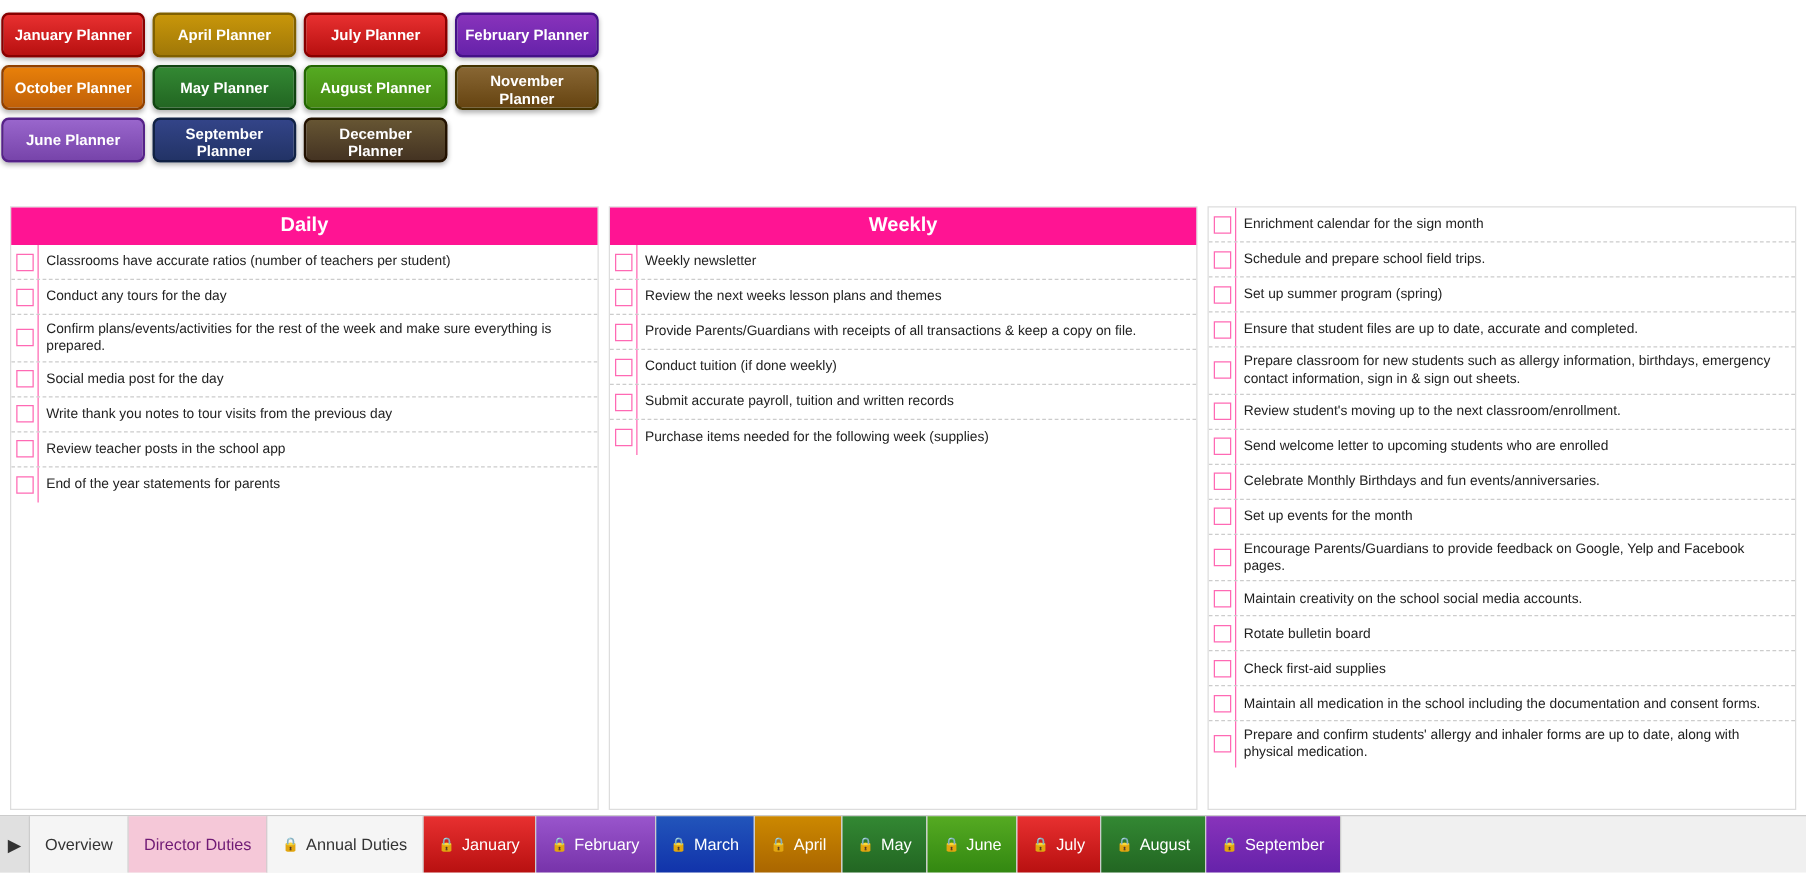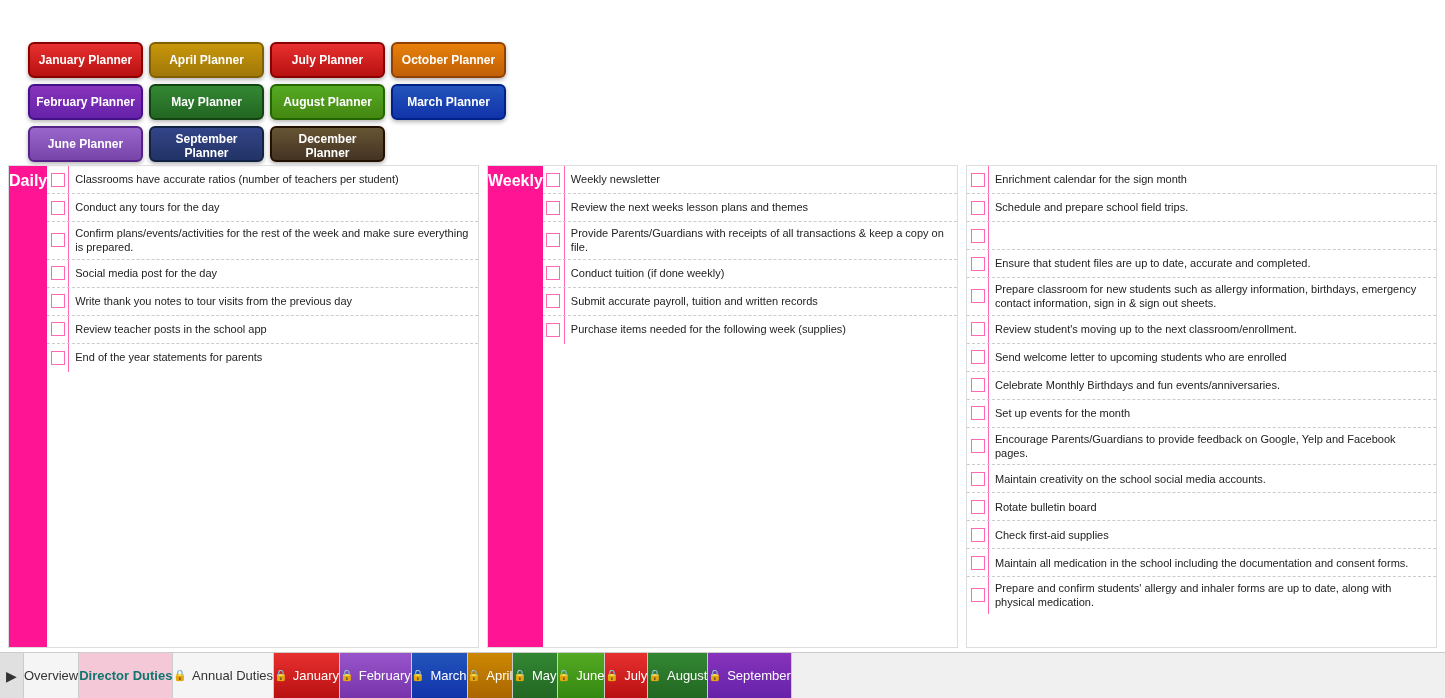--- a/index.html
+++ b/index.html
@@ -4,23 +4,23 @@
   <style>
     * { margin: 0; padding: 0; box-sizing: border-box; }
     body { font-family: Arial, sans-serif; background: #fff; width: 1445px; height: 698px; overflow: hidden; position: relative; }
 
     
     .planner-grid {
       display: grid;
       grid-template-columns: repeat(4, 115px);
       grid-template-rows: repeat(3, 36px);
       gap: 6px;
-      padding: 10px 28px;
+      padding: 10px 1px;
       position: absolute;
-      top: 0; left: 0; margin-top: 32px;
+      top: 0; left: 0;
     }
     .planner-btn {
       border: none;
       border-radius: 6px;
       color: #fff;
       font-size: 12px;
       font-weight: bold;
       cursor: pointer;
       text-align: center;
       padding: 4px 6px;
@@ -70,21 +70,21 @@
       right: 8px;
       bottom: 50px;
       display: flex;
       gap: 8px;
     }
 
     .section-col {
       flex: 1;
       border: 1px solid #ddd;
       display: flex;
-      flex-direction: row;
+      flex-direction: column;
     }
 
     .section-header {
       background: #ff1493;
       color: #fff;
       font-size: 16px;
       font-weight: bold;
       text-align: center;
       padding: 6px 0;
     }
@@ -149,37 +149,37 @@
       cursor: pointer;
       border-right: 1px solid #ccc;
       font-size: 14px;
       color: #333;
     }
 
     .tab-item {
       display: flex;
       align-items: center;
       justify-content: flex-end;
-      padding: 0 0;
+      padding: 0 12px;
       font-size: 13px;
       font-weight: 500;
       cursor: pointer;
       border-right: 1px solid #ccc;
       white-space: nowrap;
     }
 
     .tab-overview {
       background: #f5f5f5;
       color: #333;
     }
 
     .tab-director {
       background: #f5c8d8;
-      color: #0f766e;
-      font-weight: bold;
+      color: #701a75;
+      font-weight: normal;
     }
 
     .tab-annual {
       background: #f5f5f5;
       color: #333;
     }
 
     .tab-lock-icon {
       margin-right: 5px;
       font-size: 11px;
@@ -195,25 +195,25 @@
     .tab-august { background: linear-gradient(to bottom, #338833, #226622); color: #fff; }
     .tab-september { background: linear-gradient(to bottom, #8833bb, #6622aa); color: #fff; }
   </style>
 </head>
 <body>
 
 <div class="planner-grid">
 <button class="planner-btn btn-red">January Planner</button>
     <button class="planner-btn btn-gold">April  Planner</button>
     <button class="planner-btn btn-red">July Planner</button>
+    <button class="planner-btn btn-purple">February Planner</button>
     <button class="planner-btn btn-orange">October Planner</button>
-    <button class="planner-btn btn-purple">February Planner</button>
     <button class="planner-btn btn-dkgreen">May Planner</button>
     <button class="planner-btn btn-ltgreen">August Planner</button>
-    <button class="planner-btn btn-blue">March Planner</button>
+    <button class="planner-btn btn-brown">November Planner</button>
     <button class="planner-btn btn-ltpurple">June Planner</button>
     <button class="planner-btn btn-navy">September Planner</button>
     <button class="planner-btn btn-dkbrown">December Planner</button>
   </div>
 
 <div class="title-area">
   <div class="title-main"></div>
   <div class="title-sub"></div>
 </div>
 
@@ -317,20 +317,21 @@
         <div class="checklist-item">
           <div class="checkbox-cell">
             <div class="checkbox-box"></div>
           </div>
           <div class="item-text">Schedule and prepare school field trips.</div>
         </div>
         <div class="checklist-item">
           <div class="checkbox-cell">
             <div class="checkbox-box"></div>
           </div>
+          <div class="item-text">Set up summer program (spring)</div>
         </div>
         <div class="checklist-item">
           <div class="checkbox-cell">
             <div class="checkbox-box"></div>
           </div>
           <div class="item-text">Ensure that student files are up to date, accurate and completed.</div>
         </div>
         <div class="checklist-item">
           <div class="checkbox-cell">
             <div class="checkbox-box"></div>

